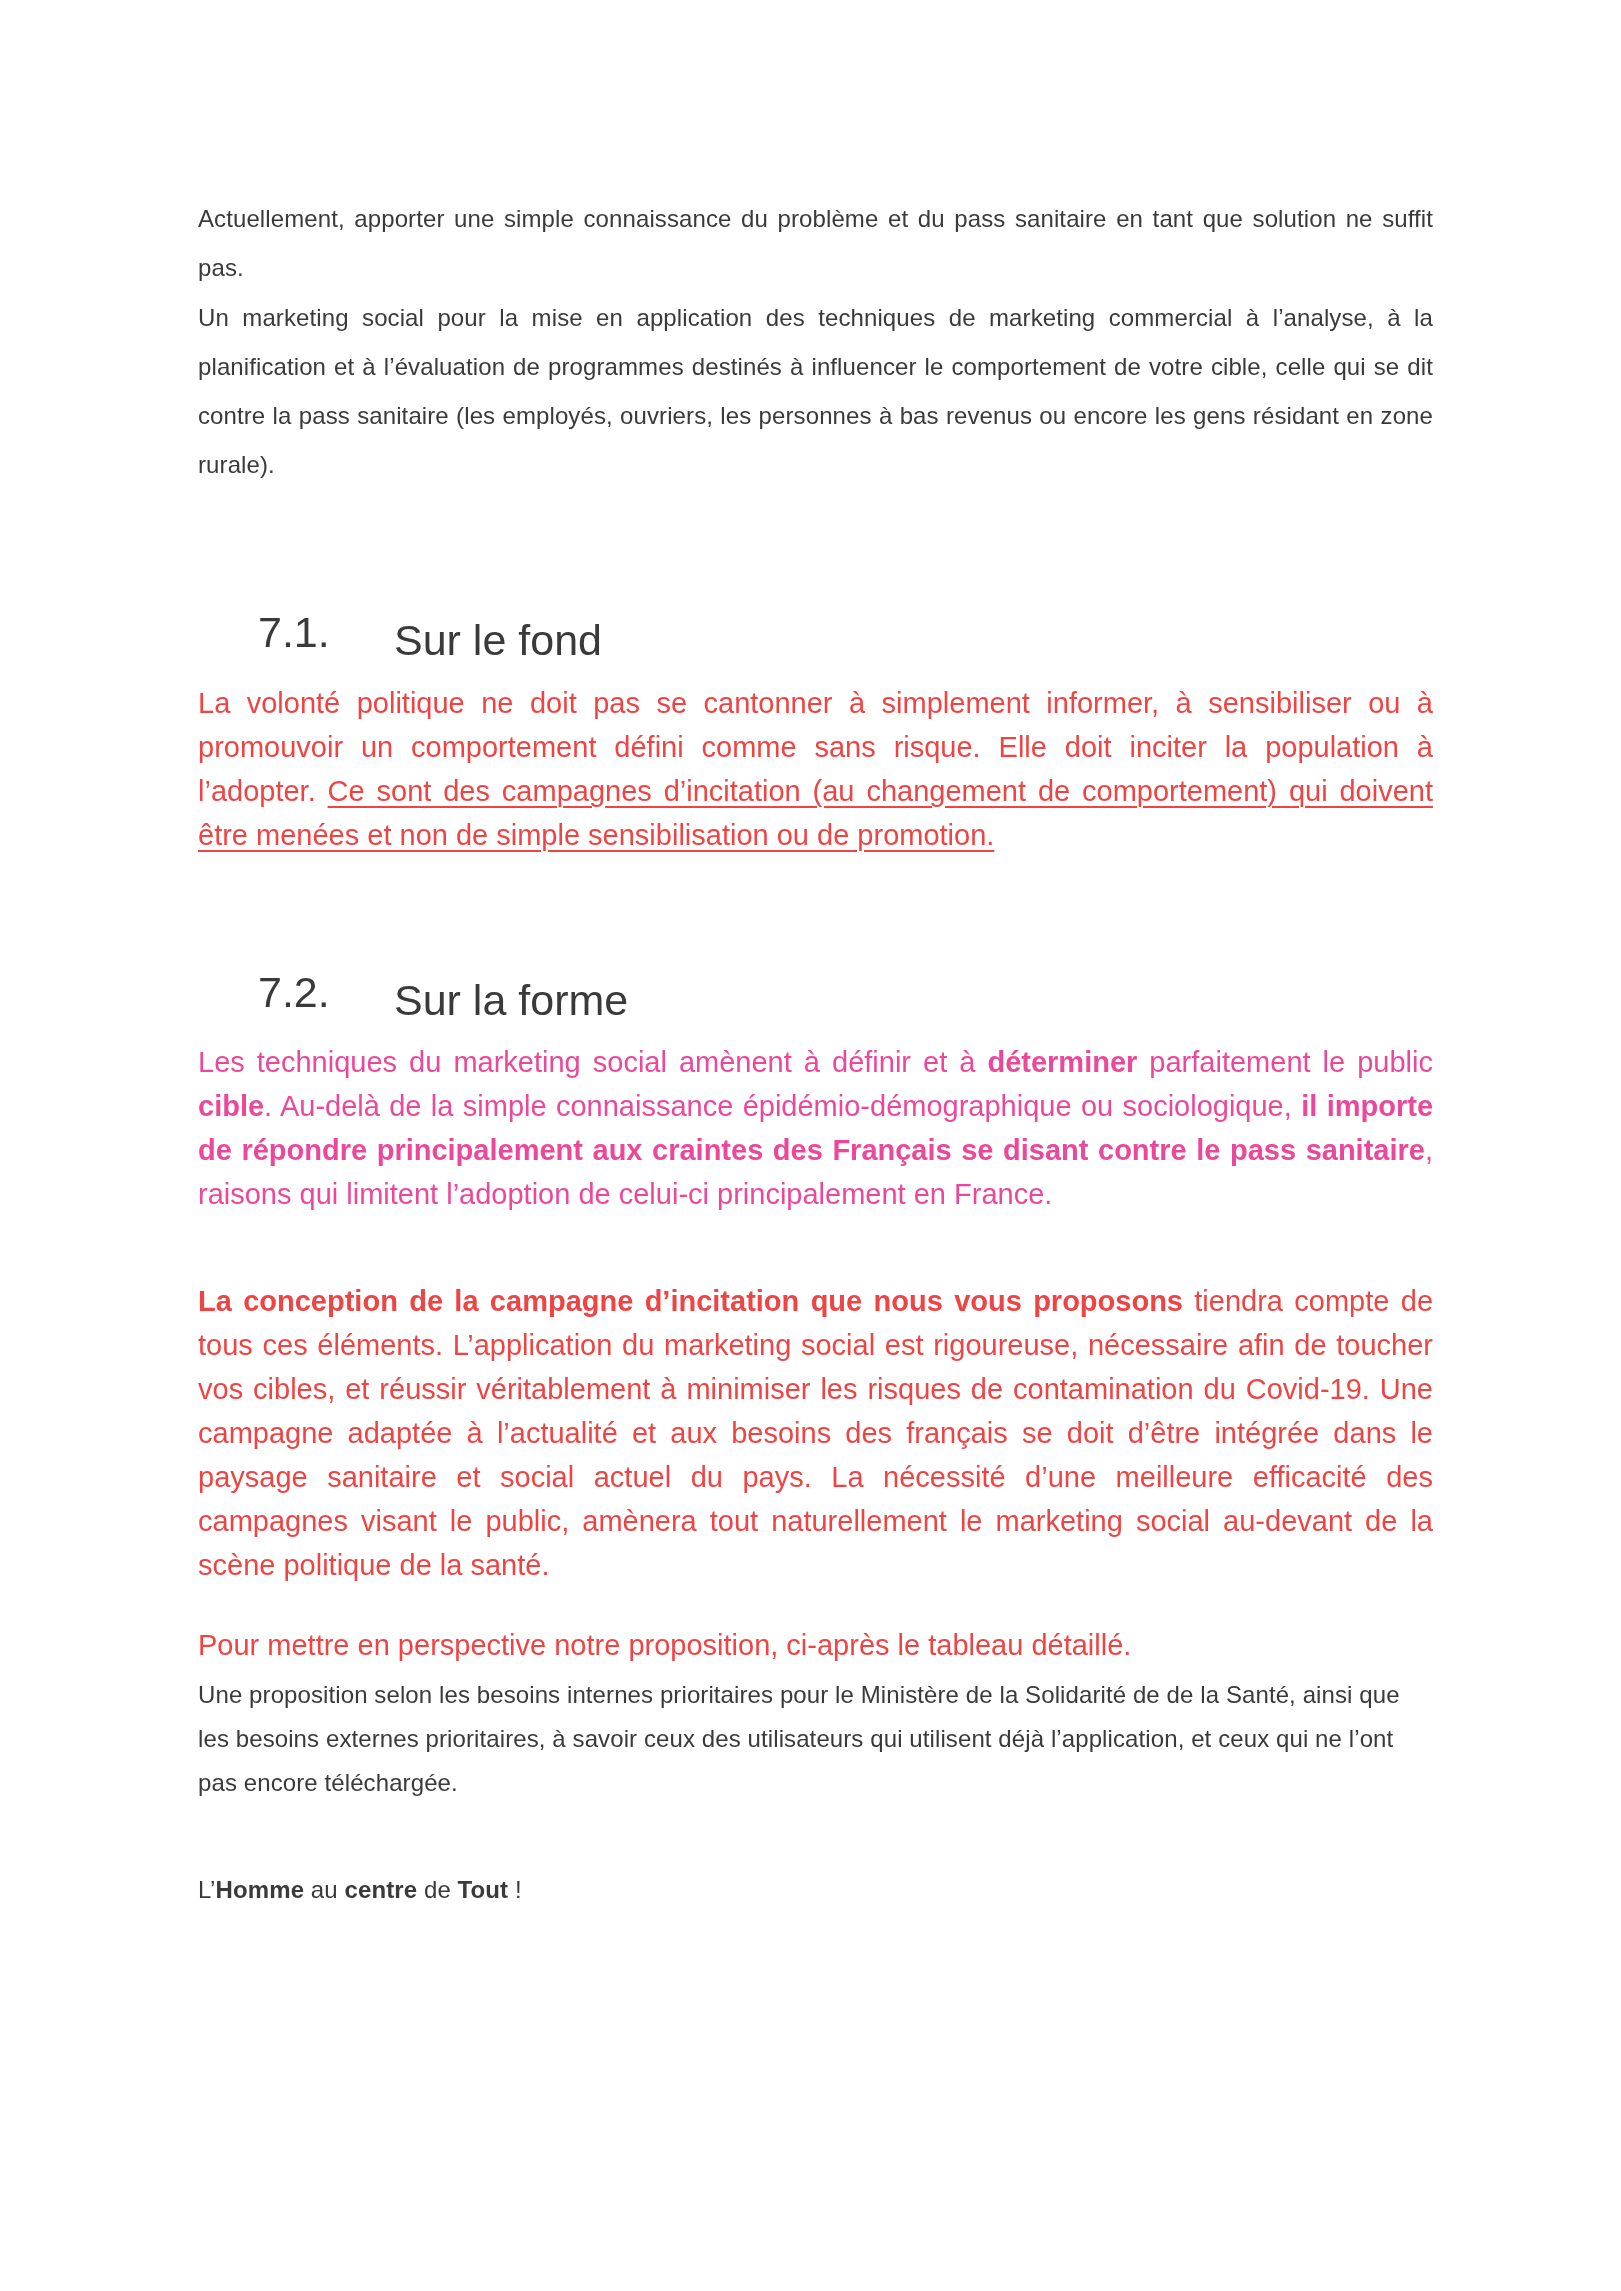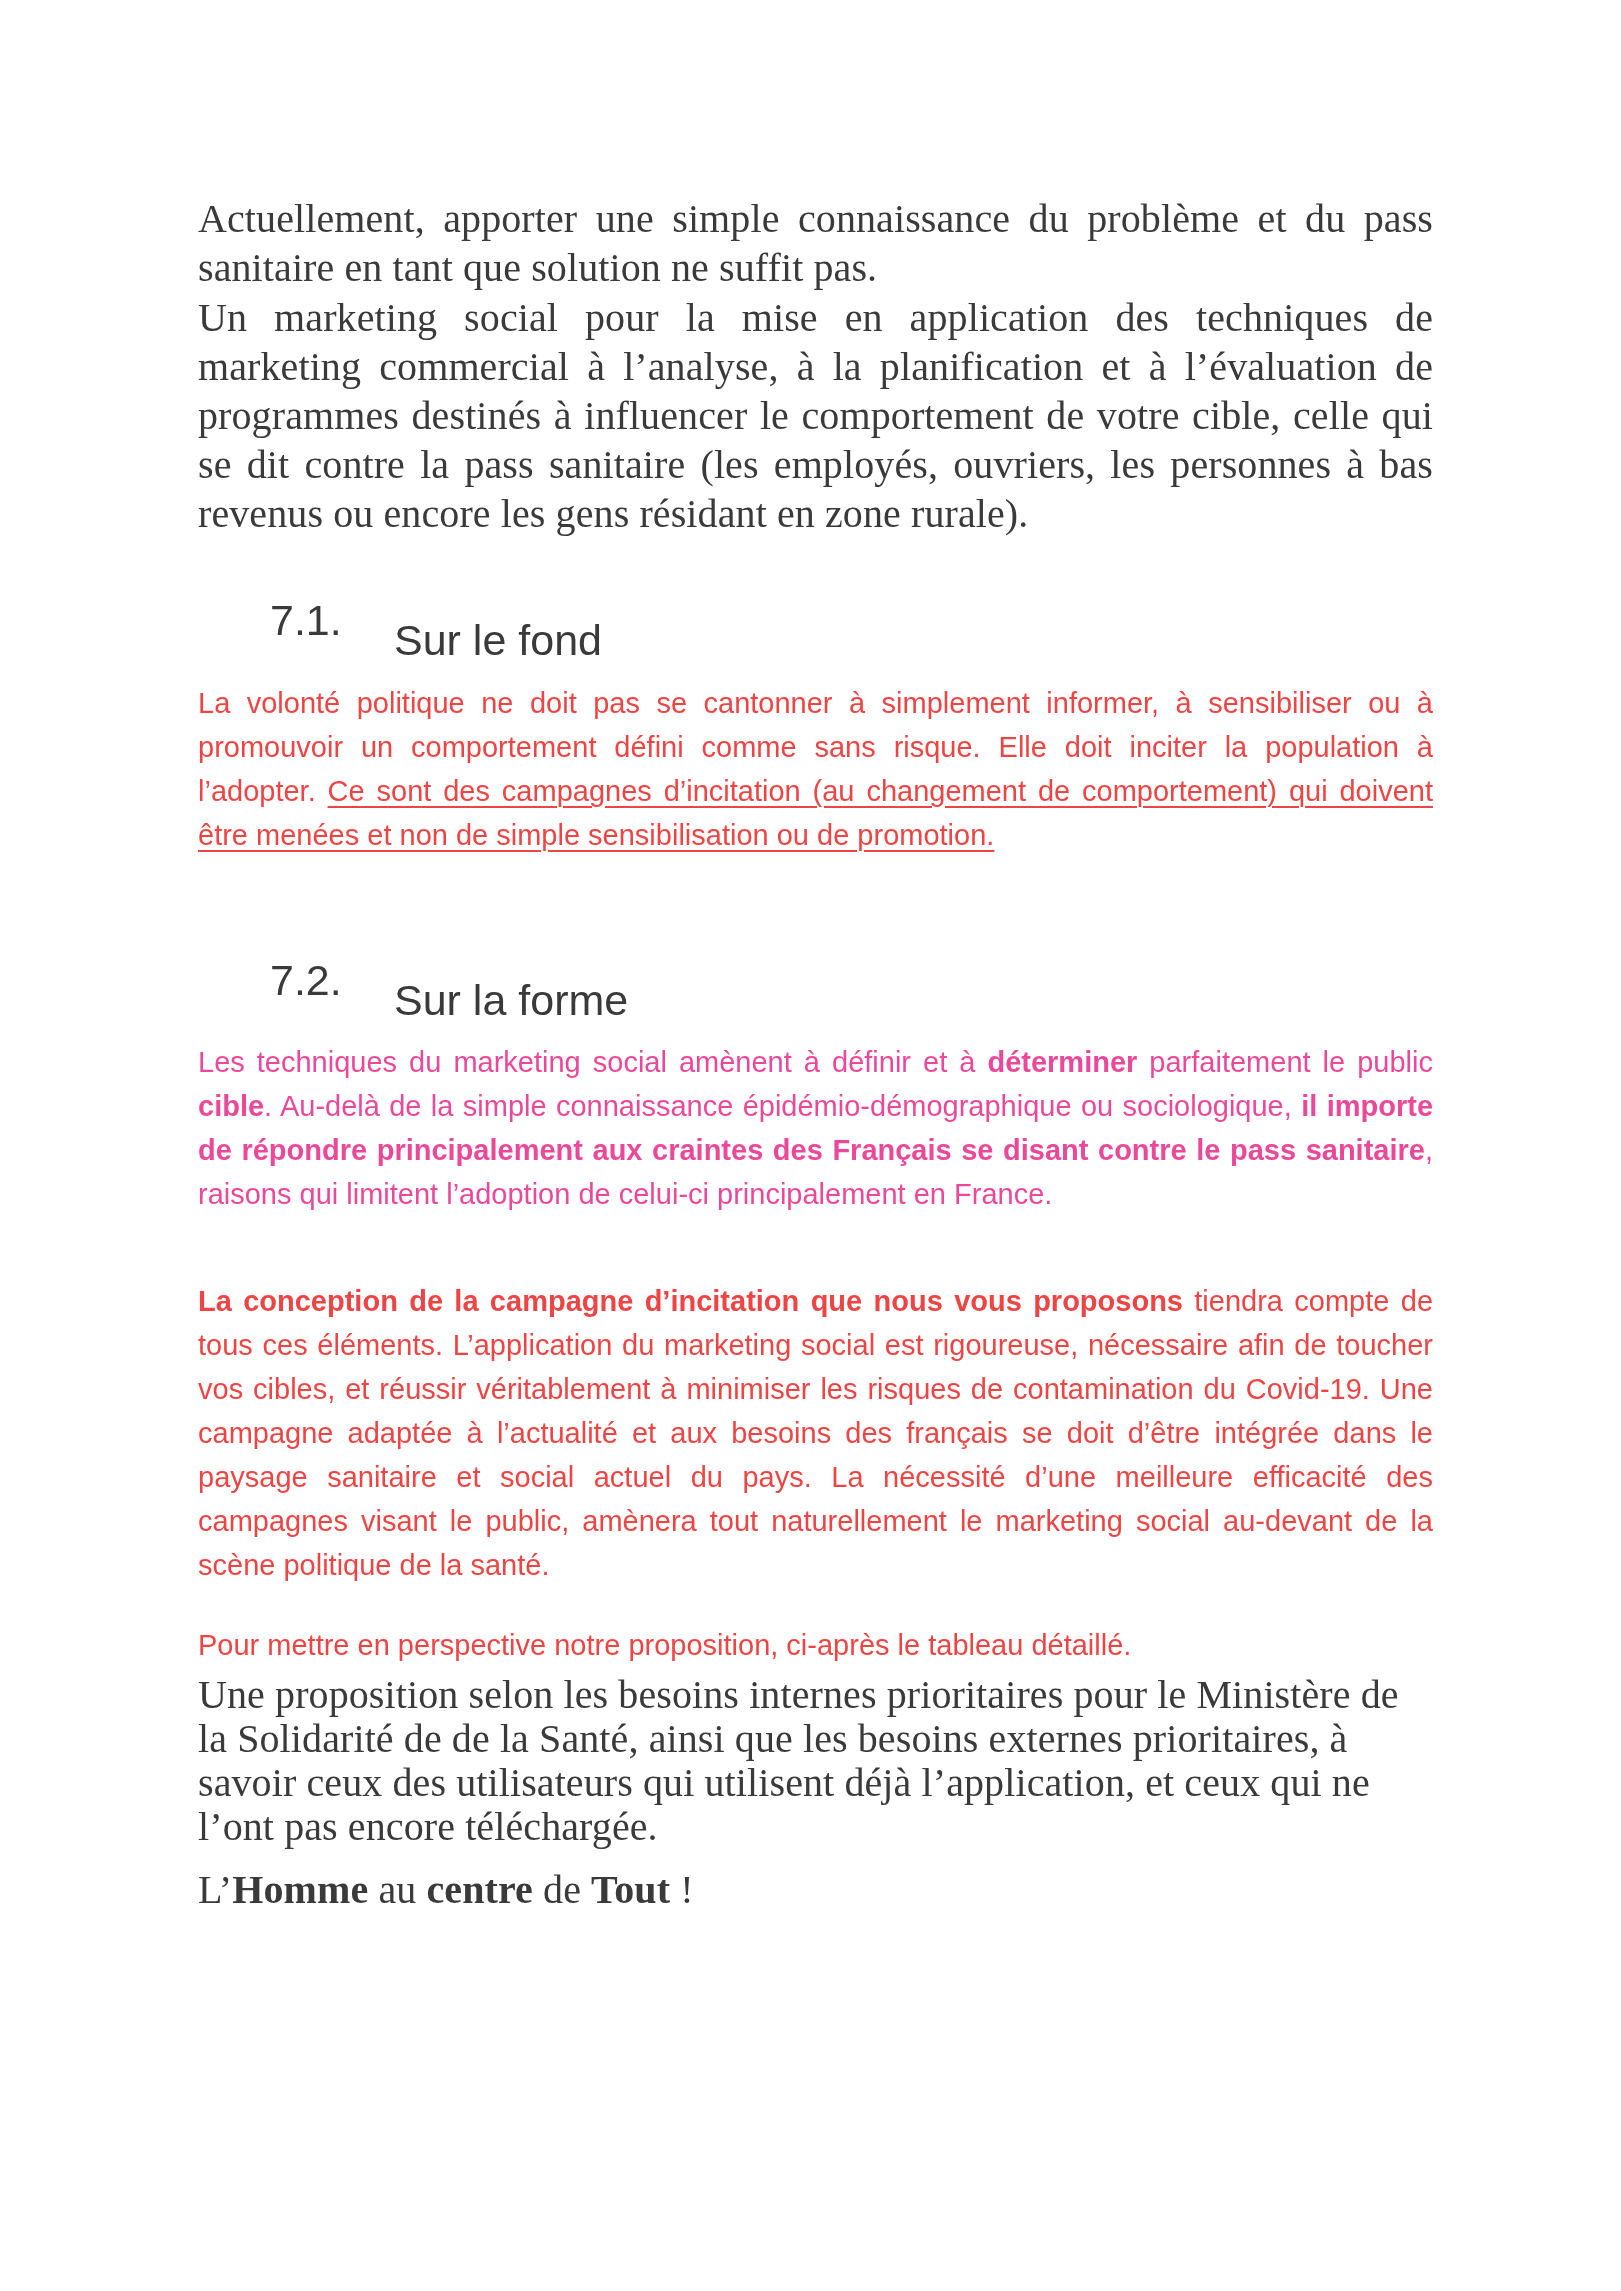--- a/index.html
+++ b/index.html
@@ -1,24 +1,24 @@
 <!DOCTYPE html>
 <html><head>
 <meta charset="utf-8">
 <style>
   html, body { margin: 0; padding: 0; background: #ffffff; }
   body { width: 1621px; height: 2292px; position: relative; overflow: hidden; }
   .page { position: absolute; left: 198px; top: 0; width: 1235px; color: #333333; }
   .p { margin: 0; text-align: justify; }
-  .roboto { font-family: Liberation Serif, serif; font-size: 40px; line-height: 49px; color: #3a3a3a; letter-spacing: 0.1px; }
+  .roboto { font-family: Liberation Sans, sans-serif; font-size: 24px; line-height: 49px; color: #3a3a3a; letter-spacing: 0.1px; }
   .arial { font-family: "Liberation Sans", sans-serif; font-size: 29px; line-height: 44px; color: #ef4444; }
   .blue { color: #ec4899; }
   .u { text-decoration: underline; text-decoration-thickness: 2px; text-underline-offset: 4.9px; }
   .heading { position: absolute; font-family: "Liberation Sans", sans-serif; font-size: 43px; color: #3a3a3a; font-weight: normal; margin: 0; }
-  .heading .num { position: absolute; left: 72px; }
+  .heading .num { position: absolute; left: 60px; margin-top: 12px; }
   .heading .title { position: absolute; left: 196px; white-space: nowrap; margin-top: 20px; }
   b { font-weight: bold; }
   .left { text-align: left; }
 </style>
 </head>
 <body>
 
 <div class="page">
 
   <p class="p roboto" style="position:absolute; top:194px; width:1235px;">Actuellement, apporter une simple connaissance du problème et du pass sanitaire en tant que solution ne suffit pas.</p>

